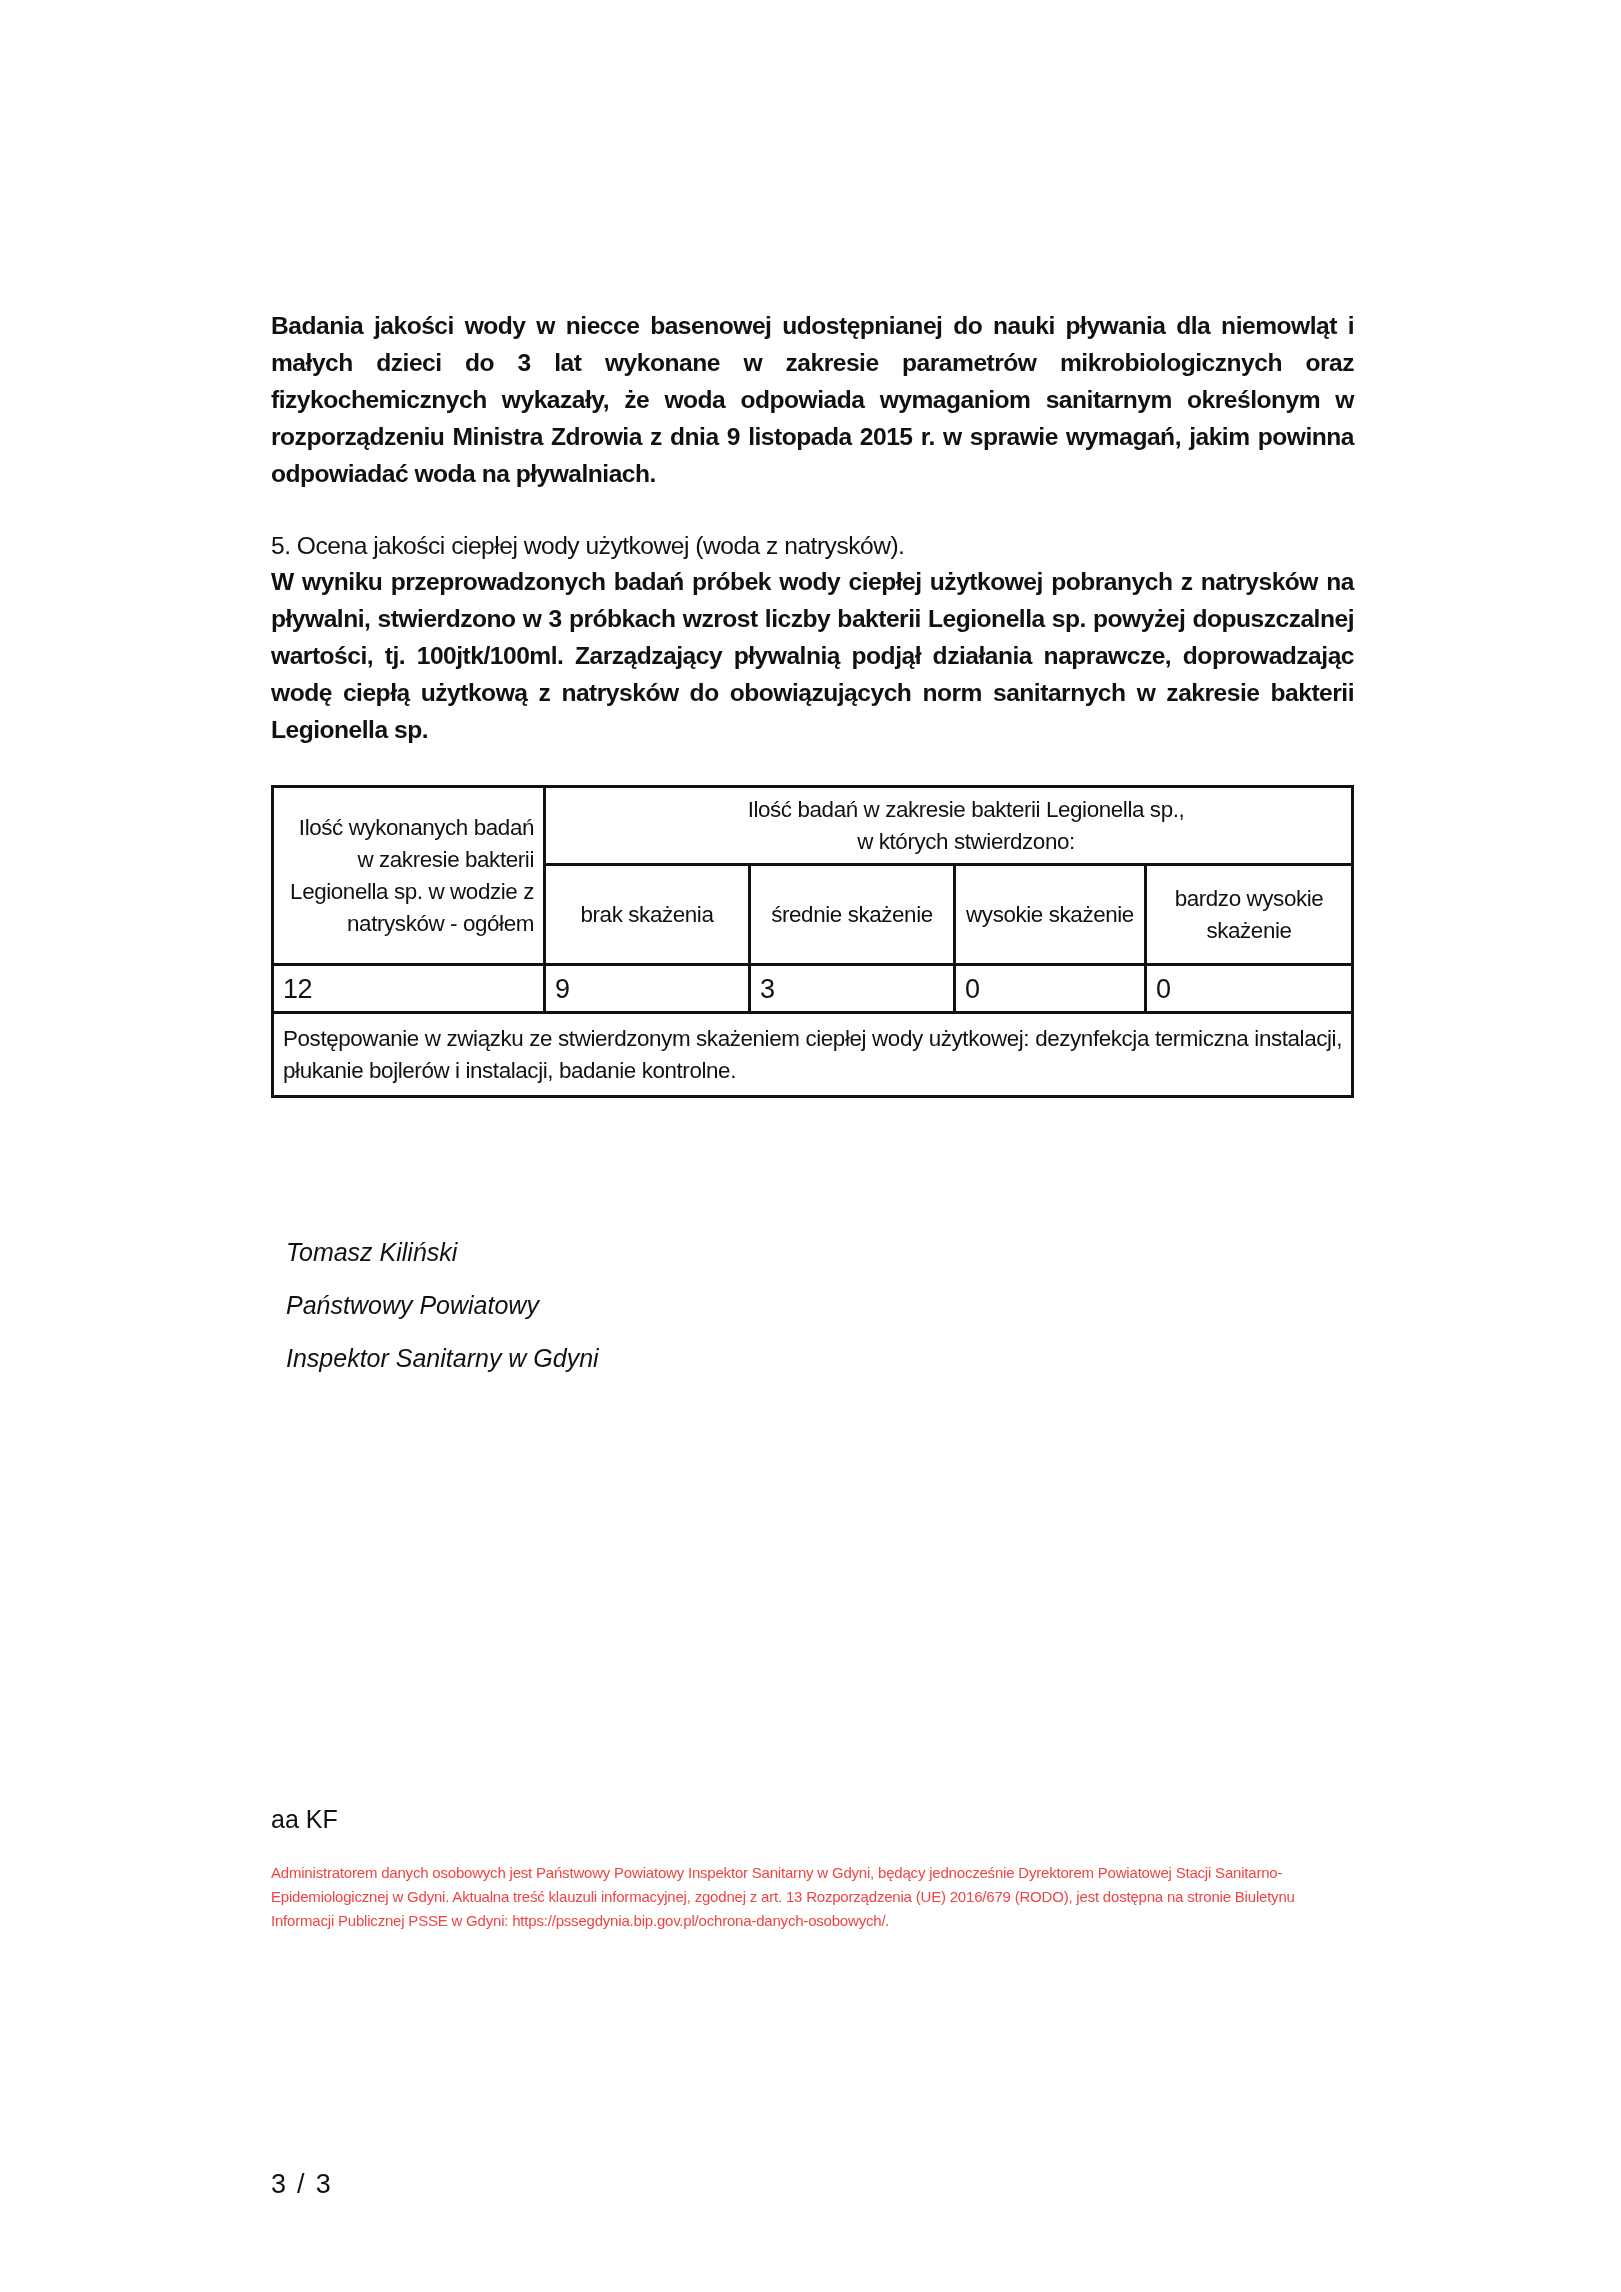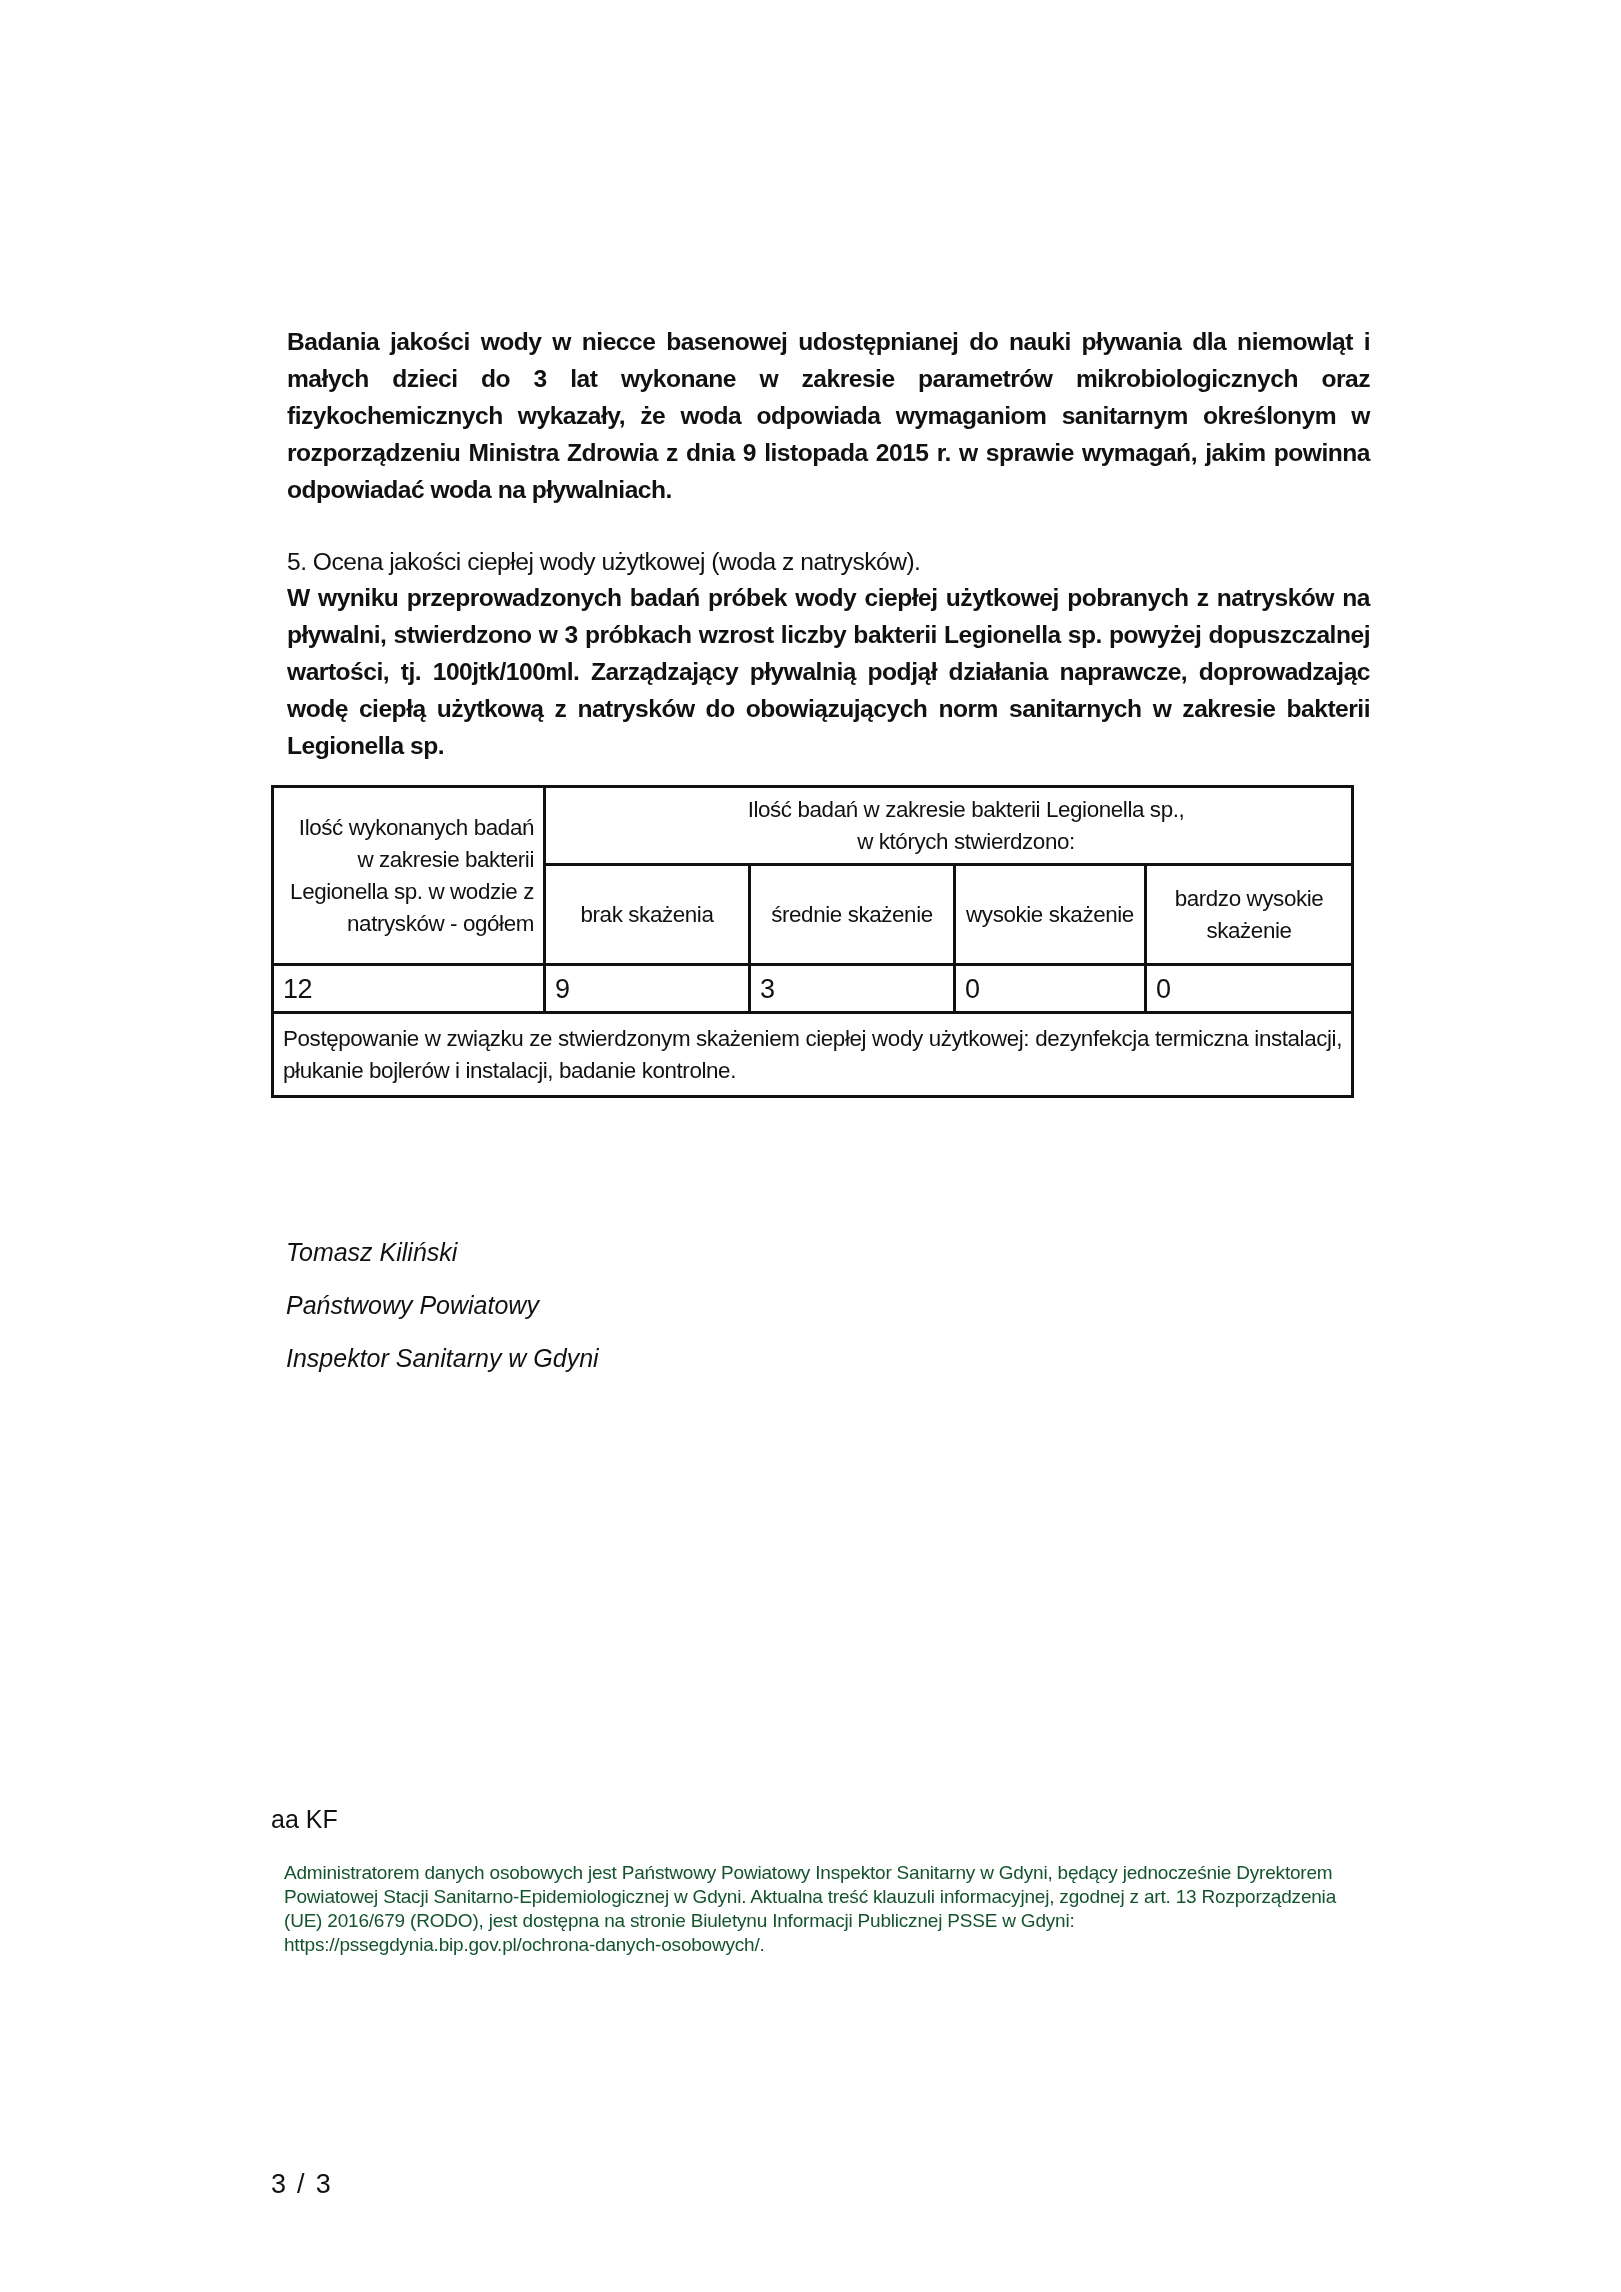--- a/index.html
+++ b/index.html
@@ -1,37 +1,37 @@
 <!DOCTYPE html>
 <html style="font-size:14.3px"><head>
 <meta charset="utf-8">
 <style>
   html, body { margin:0; padding:0; background:#ffffff; }
   body { width:1621px; height:2293px; position:relative; overflow:hidden;
          font-family:"Liberation Sans", "DejaVu Sans", sans-serif; color:#111; }
   .block { position:absolute; left:271px; width:1083px; }
-  .para { font-size:24.6px; line-height:37px; text-align:justify; margin:16px; letter-spacing:-0.5px; }
+  .para { font-size:24.6px; line-height:37px; text-align:justify; margin:0; letter-spacing:-0.5px; }
   .para.bold { font-weight:bold; }
   #p1 { top:307px; }
   #p2 { top:527px; }
   #p3 { top:563px; }
   table.legio { position:absolute; left:271px; top:785px; width:1083px; border-collapse:collapse;
                 font-size:22.4px; line-height:32px; letter-spacing:-0.4px; }
   table.legio td { border:3.6px solid #111; padding:0 9px; vertical-align:middle; }
   td.c { text-align:center; }
   td.totalhdr { text-align:right; vertical-align:top; padding-top:7.2px; width:251px; }
   tr.h1 td.grp { height:75px;padding-left:44px; }
   tr.h2 td { height:97px; }
   tr.vals td { height:45px; text-align:left; font-size:27px; }
   tr.note td { height:81px; text-align:justify; }
   #sig { position:absolute; left:271px; top:1218px; font-size:25px; line-height:38px; }
   #sig div { margin:15px;font-style:italic; }
   #sig .gap { height:38px; }
   #initials { position:absolute; left:271px; top:1805px; font-size:25px; }
-  #footer-note { position:absolute; left:284px; top:1861px; width:1083px; font-size:19px; line-height:24px; color:#14532d; letter-spacing:-0.2px; }
+  #footer-note { position:absolute; left:271px; top:1861px; width:1083px; font-size:15px; line-height:24px; color:#ef4444; letter-spacing:-0.2px; }
   #page-num { position:absolute; left:271px; top:2169px; font-size:27px; letter-spacing:1.8px; }
 </style>
 </head>
 <body>
 
 <p id="p1" class="block para bold">Badania jakości wody w niecce basenowej udostępnianej do nauki pływania dla niemowląt i małych dzieci do 3 lat wykonane w zakresie parametrów mikrobiologicznych oraz fizykochemicznych wykazały, że woda odpowiada wymaganiom sanitarnym określonym w rozporządzeniu Ministra Zdrowia z dnia 9 listopada 2015 r. w sprawie wymagań, jakim powinna odpowiadać woda na pływalniach.</p>
 
 <p id="p2" class="block para">5. Ocena jakości ciepłej wody użytkowej (woda z natrysków).</p>
 
 <p id="p3" class="block para bold">W wyniku przeprowadzonych badań próbek wody ciepłej użytkowej pobranych z natrysków na pływalni, stwierdzono w 3 próbkach wzrost liczby bakterii Legionella sp. powyżej dopuszczalnej wartości, tj. 100jtk/100ml. Zarządzający pływalnią podjął działania naprawcze, doprowadzając wodę ciepłą użytkową z natrysków do obowiązujących norm sanitarnych w zakresie bakterii Legionella sp.</p>

